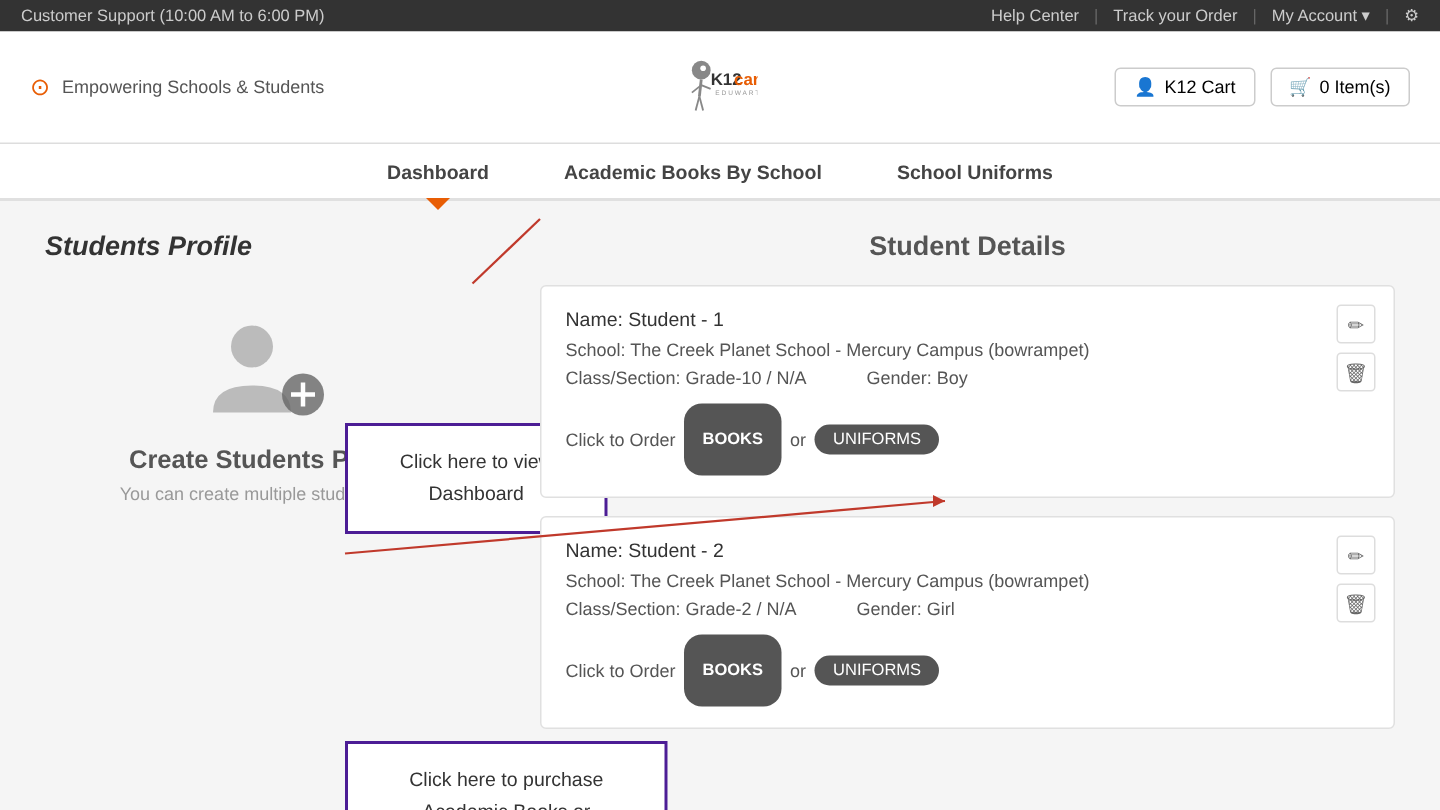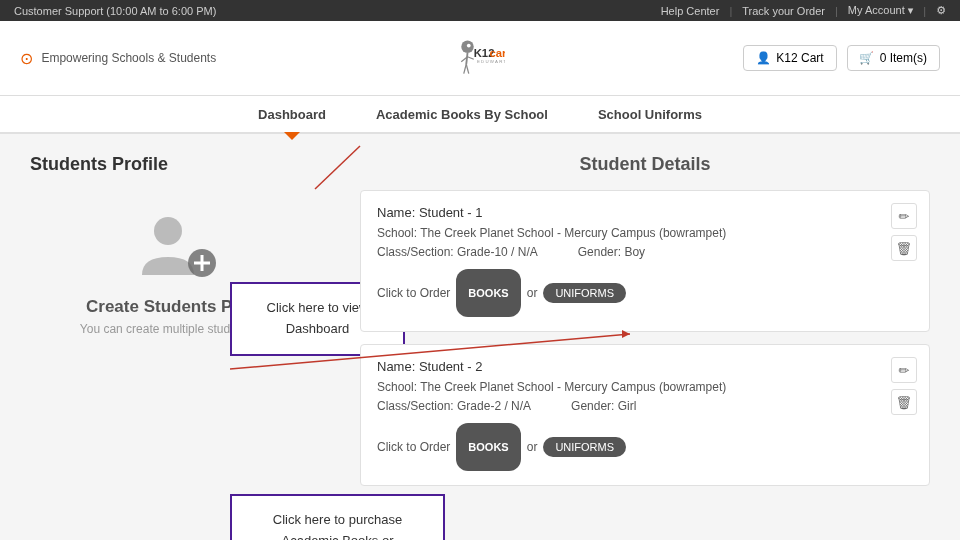--- a/index.html
+++ b/index.html
@@ -92,20 +92,21 @@
 
     
     .left-panel {
       width: 300px;
       flex-shrink: 0;
     }
     .students-profile-title {
       font-size: 18px;
       font-weight: bold;
       color: #333;
+      font-style: italic;
     }
     .create-profile-area {
       display: flex;
       flex-direction: column;
       align-items: center;
       margin-top: 40px;
     }
     .add-person-icon {
       width: 80px;
       height: 70px;

